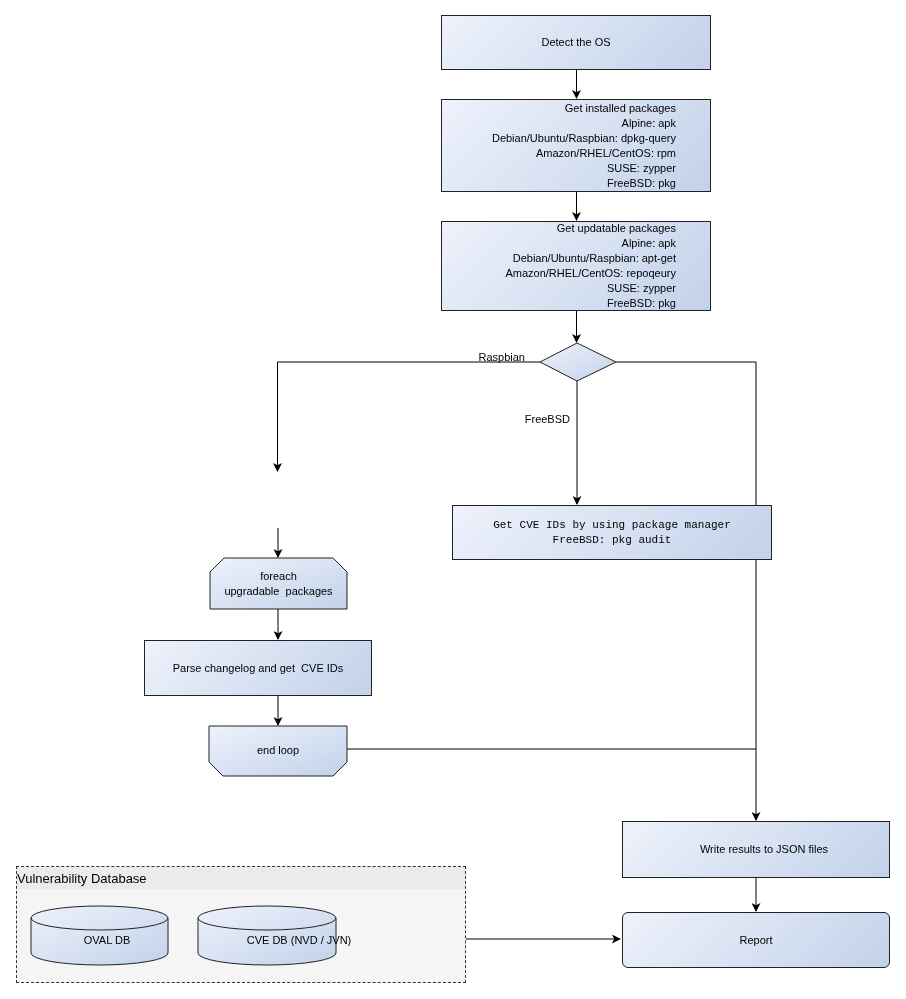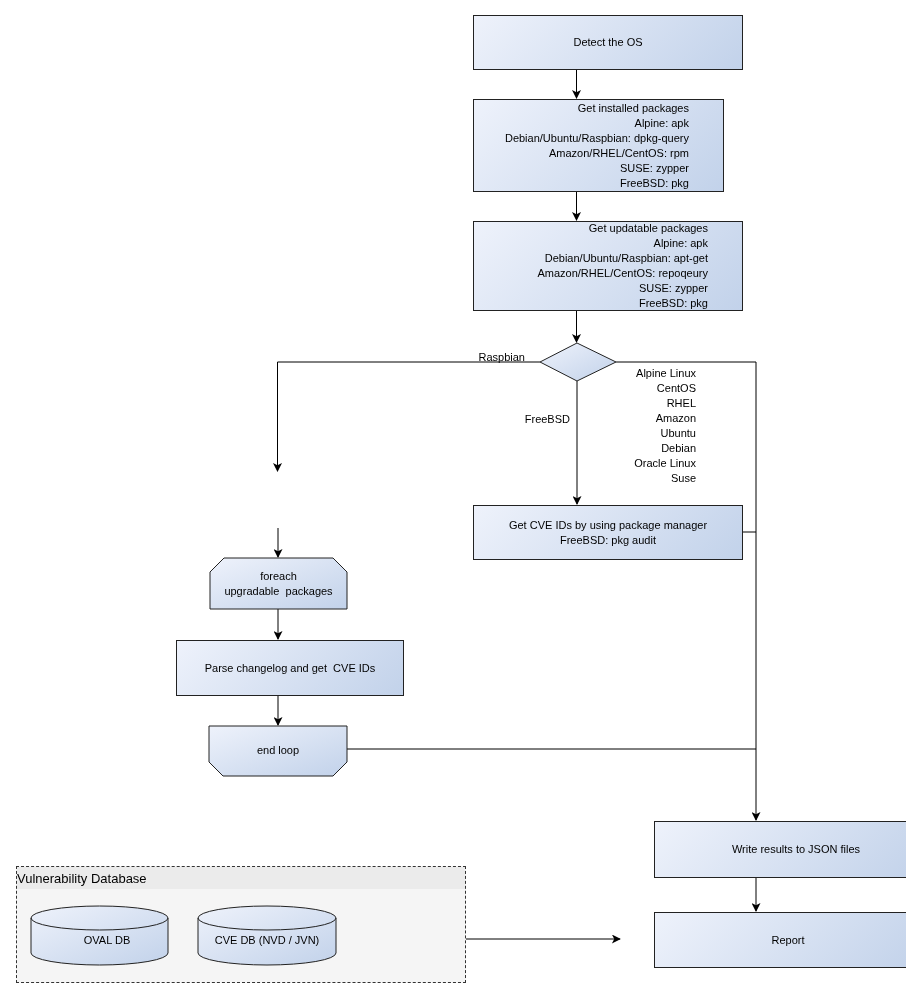--- a/index.html
+++ b/index.html
@@ -8,21 +8,20 @@
     background:#ffffff; color:#000;
     font-family:"Liberation Sans", sans-serif; font-size:11px; line-height:15px;
   }
   svg.layer { position:absolute; left:0; top:0; width:906px; height:999px; }
   .node {
     position:absolute; box-sizing:border-box;
     border:1px solid #222;
     background:linear-gradient(135deg,#eef2fb 0%,#c2d2ea 100%);
     display:flex; align-items:center; justify-content:center;
     text-align:center;
-    margin-left:32px;
   }
   .node.align-right { justify-content:flex-end; text-align:right; padding-right:34px; }
   .txt { white-space:pre-wrap; }
   .shape-label {
     position:absolute; text-align:center; white-space:pre-wrap;
   }
   .edge-label {
     position:absolute; text-align:right; white-space:pre-wrap;
   }
   #vdb-group {
@@ -88,21 +87,21 @@
     <g stroke="#222" stroke-width="1">
       <path d="M198,918 A69,12 0 0 1 336,918 L336,953 A69,12 0 0 1 198,953 Z" fill="url(#nodeGrad)"></path>
       <path d="M198,918 A69,12 0 0 0 336,918" fill="none"></path>
     </g>
   </svg>
 
   <div class="node" style="left:441px; top:15px; width:270px; height:55px;">
     <span class="txt">Detect the OS</span>
   </div>
 
-  <div class="node align-right" style="left:441px; top:99px; width:251px; height:93px;justify-content:flex-end;">
+  <div class="node align-right" style="left:441px; top:99px; width:270px; height:93px;justify-content:flex-end;">
     <span class="txt">Get installed packages
 Alpine: apk
 Debian/Ubuntu/Raspbian: dpkg-query
 Amazon/RHEL/CentOS: rpm
 SUSE: zypper
 FreeBSD: pkg</span>
   </div>
 
   <div class="node align-right" style="left:441px; top:221px; width:270px; height:90px;">
     <span class="txt">Get updatable packages
@@ -111,48 +110,40 @@
 Amazon/RHEL/CentOS: repoqeury
 SUSE: zypper
 FreeBSD: pkg</span>
   </div>
 
 
   <div class="node" style="left:144px; top:640px; width:228px; height:56px;">
     <span class="txt">Parse changelog and get  CVE IDs</span>
   </div>
 
-  <div class="node" style="left:441px; top:505px; width:270px; height:55px;">
+  <div class="node" style="left:452px; top:505px; width:320px; height:55px;font-family:Liberation Mono, monospace;">
     <span class="txt">Get CVE IDs by using package manager
 FreeBSD: pkg audit</span>
   </div>
 
   <div class="node" style="left:622px; top:821px; width:268px; height:57px;padding-left:16px;">
     <span class="txt">Write results to JSON files</span>
   </div>
 
-  <div class="node" style="left:622px; top:912px; width:268px; height:56px;">
+  <div class="node" style="left:622px; top:912px; width:268px; height:56px;border-radius:6px;">
     <span class="txt">Report</span>
   </div>
 
   <div class="shape-label" style="left:210px; top:569px; width:137px;">foreach
 upgradable  packages</div>
 
   <div class="shape-label" style="left:209px; top:743px; width:138px;">end loop</div>
 
   <div class="shape-label" style="left:31px; top:933px; width:152px;">OVAL DB</div>
 
-  <div class="shape-label" style="left:198px; top:933px; width:138px;">CVE DB (NVD / JVN)</div>
+  <div class="shape-label" style="left:198px; top:933px; width:138px;padding-left:32px;">CVE DB (NVD / JVN)</div>
 
   <div class="edge-label" style="left:425px; top:350px; width:100px;">Raspbian</div>
 
   <div class="edge-label" style="left:470px; top:412px; width:100px;">FreeBSD</div>
 
-  <div class="edge-label" style="left:556px; top:366px; width:140px;">Alpine Linux
-CentOS
-RHEL
-Amazon
-Ubuntu
-Debian
-Oracle Linux
-Suse</div>
 
 </div>
 
 </body></html>

